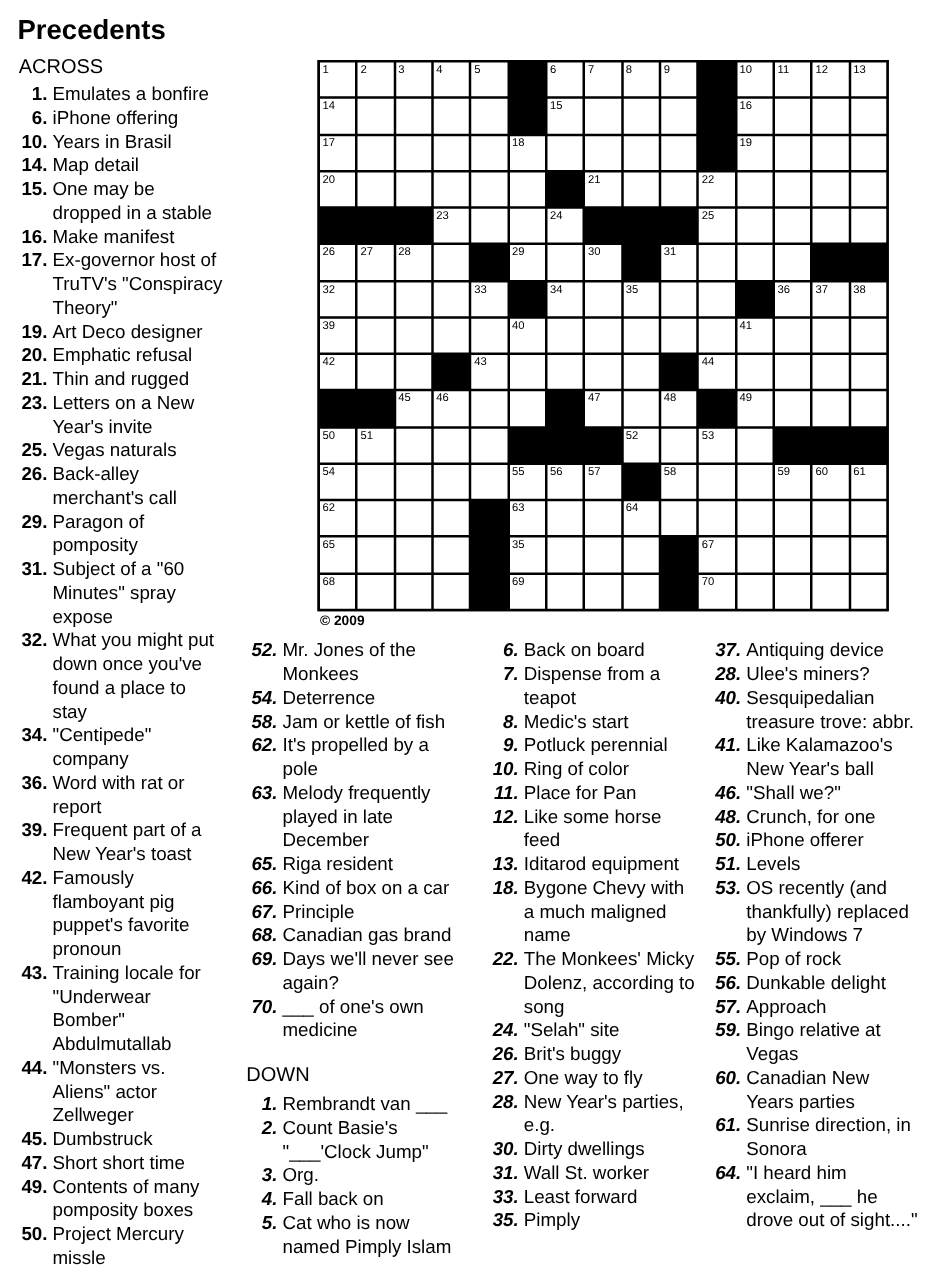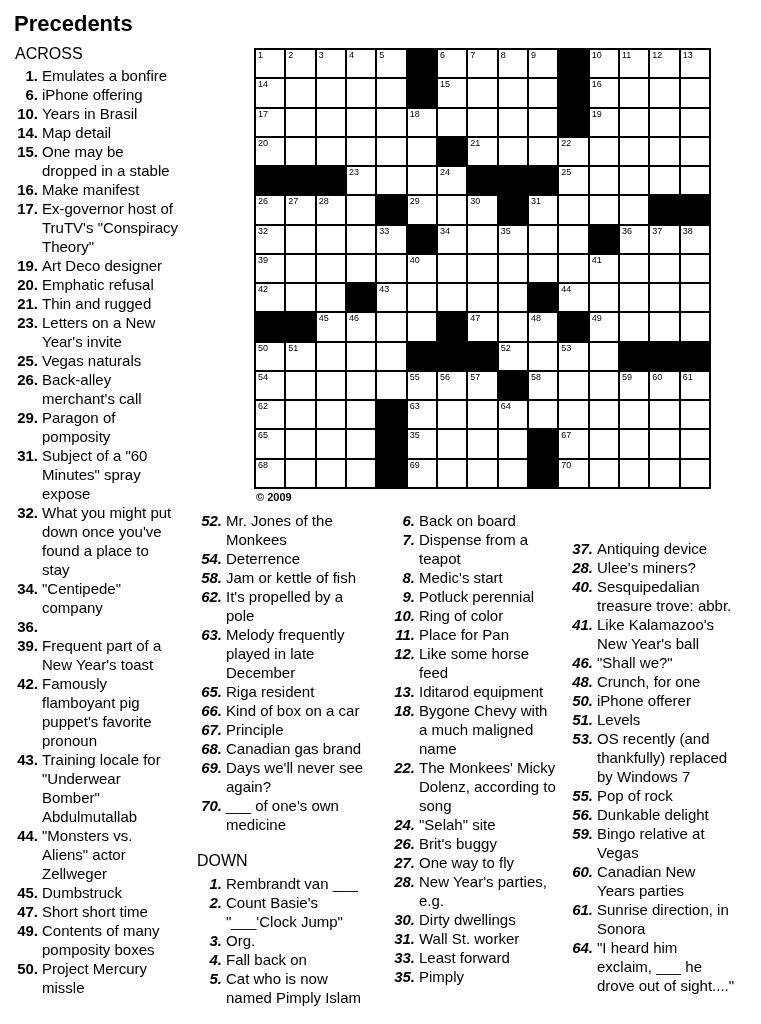--- a/index.html
+++ b/index.html
@@ -10,21 +10,21 @@
     -webkit-font-smoothing:antialiased;
   }
   .title{
     position:absolute;left:14px;top:11px;
     font-size:22px;font-weight:700;letter-spacing:0px;
   }
   .cluecol{position:absolute;font-size:15px;line-height:19px;}
   #col-left{left:14px;top:45px;width:186px;}
   #col-2{left:196px;top:511px;width:182px;}
   #col-3{left:389px;top:511px;width:180px;}
-  #col-4{left:567px;top:539px;width:192px;}
+  #col-4{left:567px;top:511px;width:192px;}
   .colhead{font-size:16px;font-weight:400;line-height:17px;margin:0 0 4px 1px;}
   .colhead.mid{margin-top:18px;margin-bottom:5px;}
   .clue{display:flex;align-items:flex-start;}
   .cnum{
     flex:0 0 24px;width:24px;text-align:right;font-weight:700;
     margin-right:4px;white-space:nowrap;
   }
   #col-2 .cnum, #col-3 .cnum, #col-4 .cnum{flex-basis:26px;width:26px;font-style:italic;}
   .ctext{white-space:pre-line;}
   #grid{
@@ -127,20 +127,22 @@
 found a place to
 stay</div>
     </div>
     <div class="clue">
       <span class="cnum">34.</span>
       <div class="ctext">"Centipede"
 company</div>
     </div>
     <div class="clue">
       <span class="cnum">36.</span>
+      <div class="ctext">Word with rat or
+report</div>
     </div>
     <div class="clue">
       <span class="cnum">39.</span>
       <div class="ctext">Frequent part of a
 New Year's toast</div>
     </div>
     <div class="clue">
       <span class="cnum">42.</span>
       <div class="ctext">Famously
 flamboyant pig
@@ -746,20 +748,24 @@
     </div>
     <div class="clue">
       <span class="cnum">55.</span>
       <div class="ctext">Pop of rock</div>
     </div>
     <div class="clue">
       <span class="cnum">56.</span>
       <div class="ctext">Dunkable delight</div>
     </div>
     <div class="clue">
+      <span class="cnum">57.</span>
+      <div class="ctext">Approach</div>
+    </div>
+    <div class="clue">
       <span class="cnum">59.</span>
       <div class="ctext">Bingo relative at
 Vegas</div>
     </div>
     <div class="clue">
       <span class="cnum">60.</span>
       <div class="ctext">Canadian New
 Years parties</div>
     </div>
     <div class="clue">

